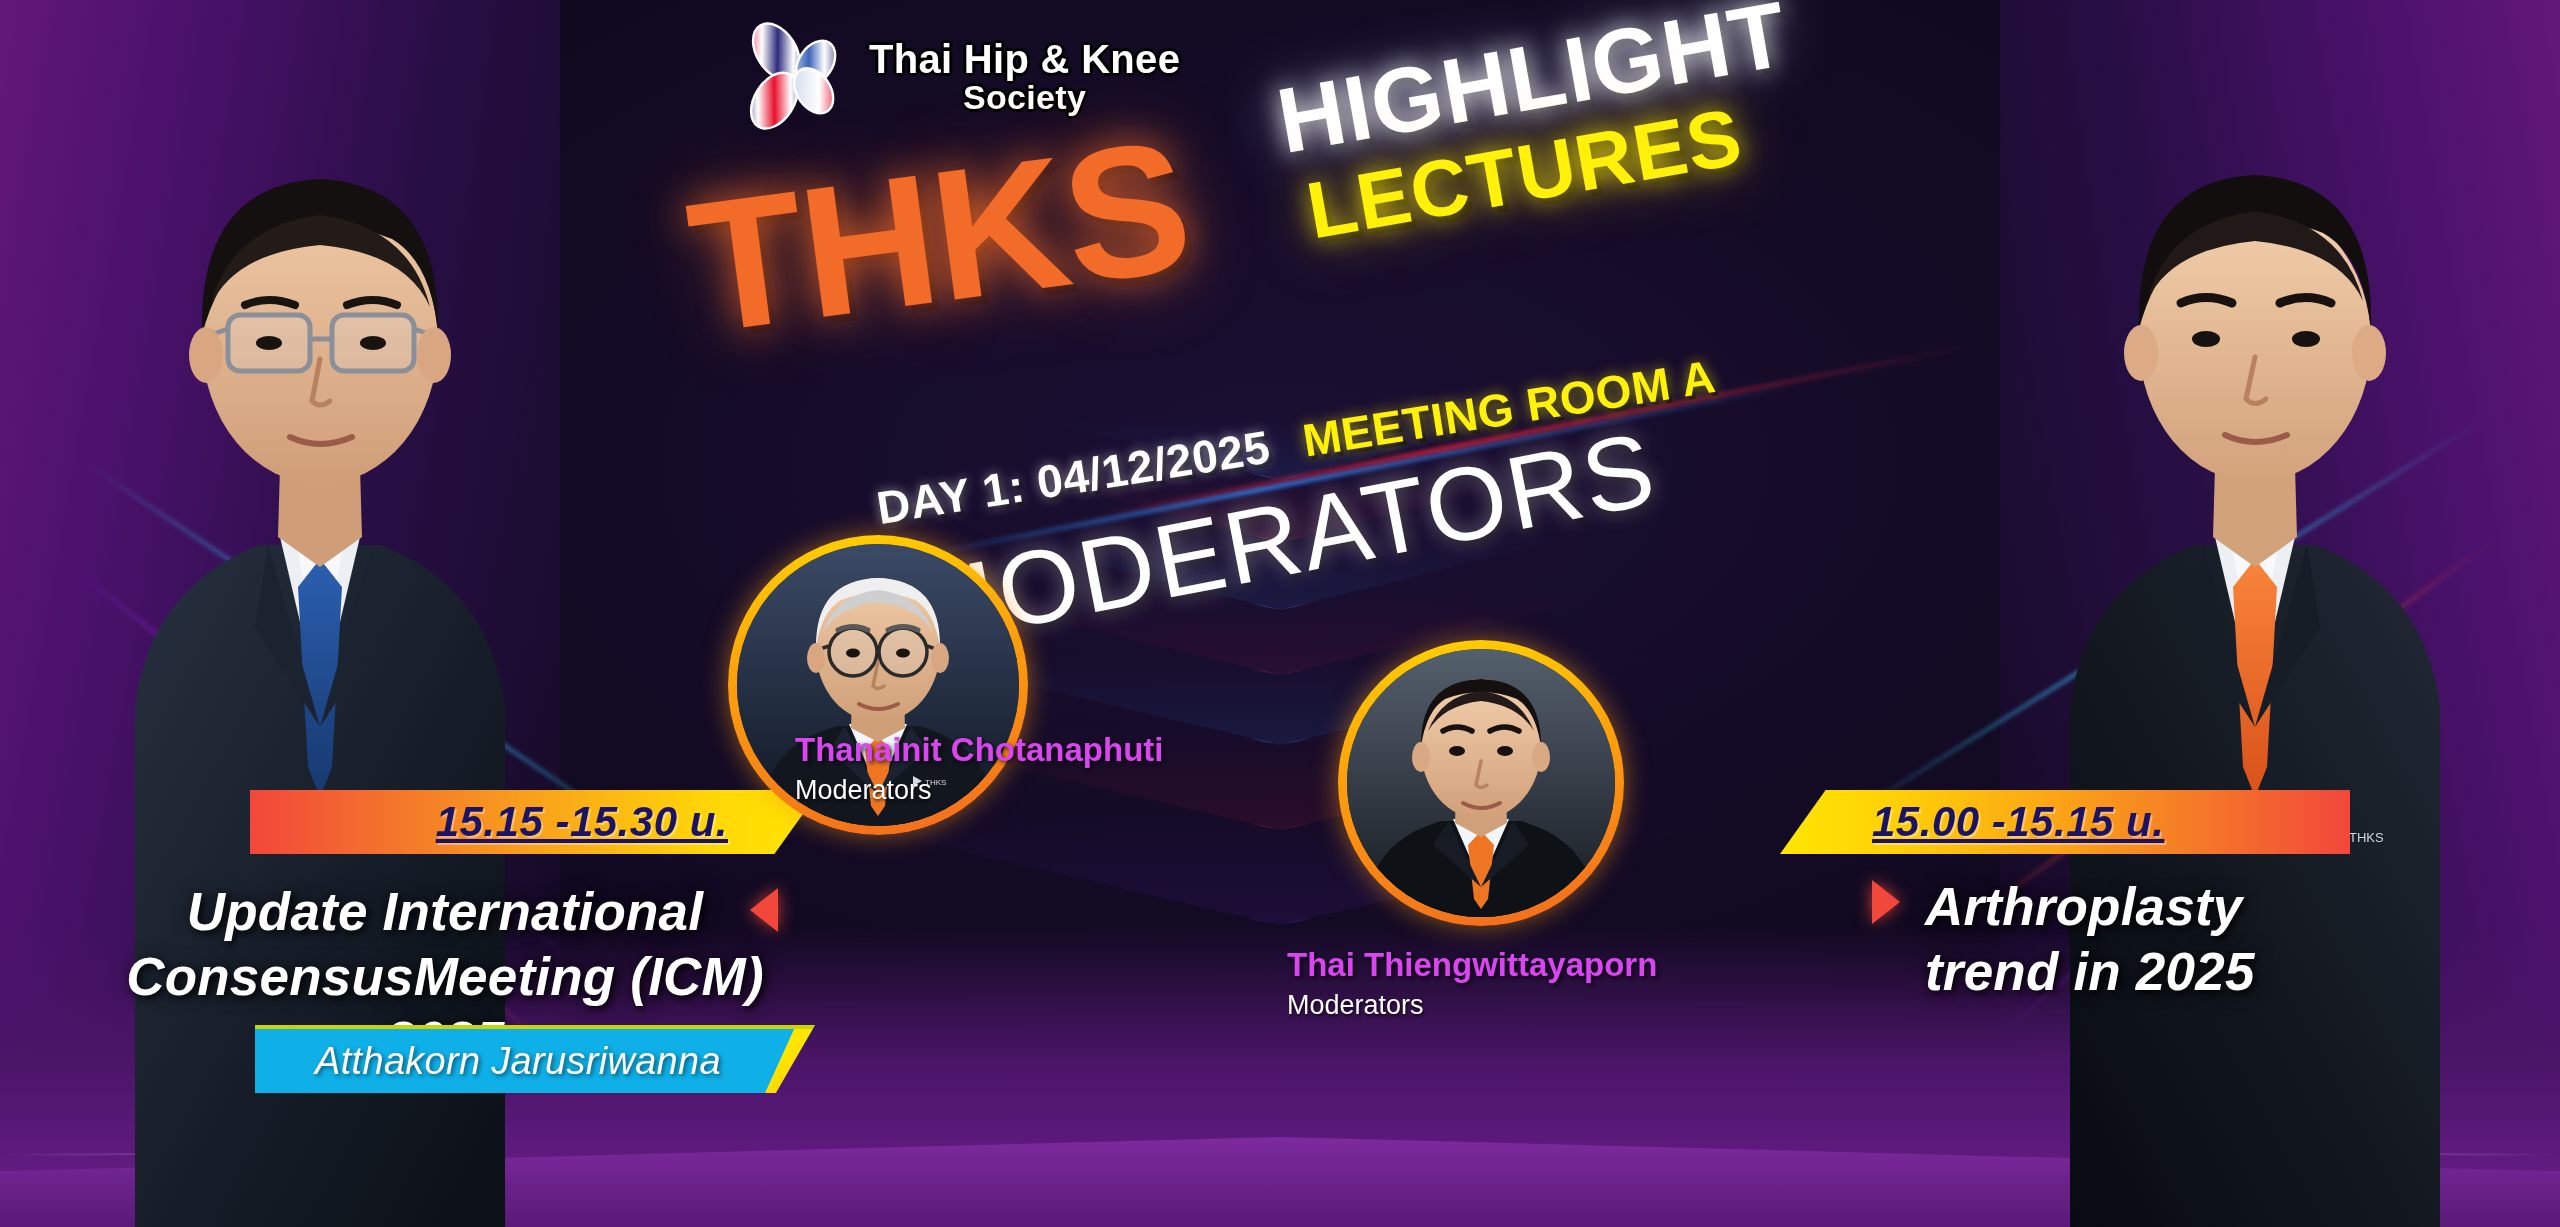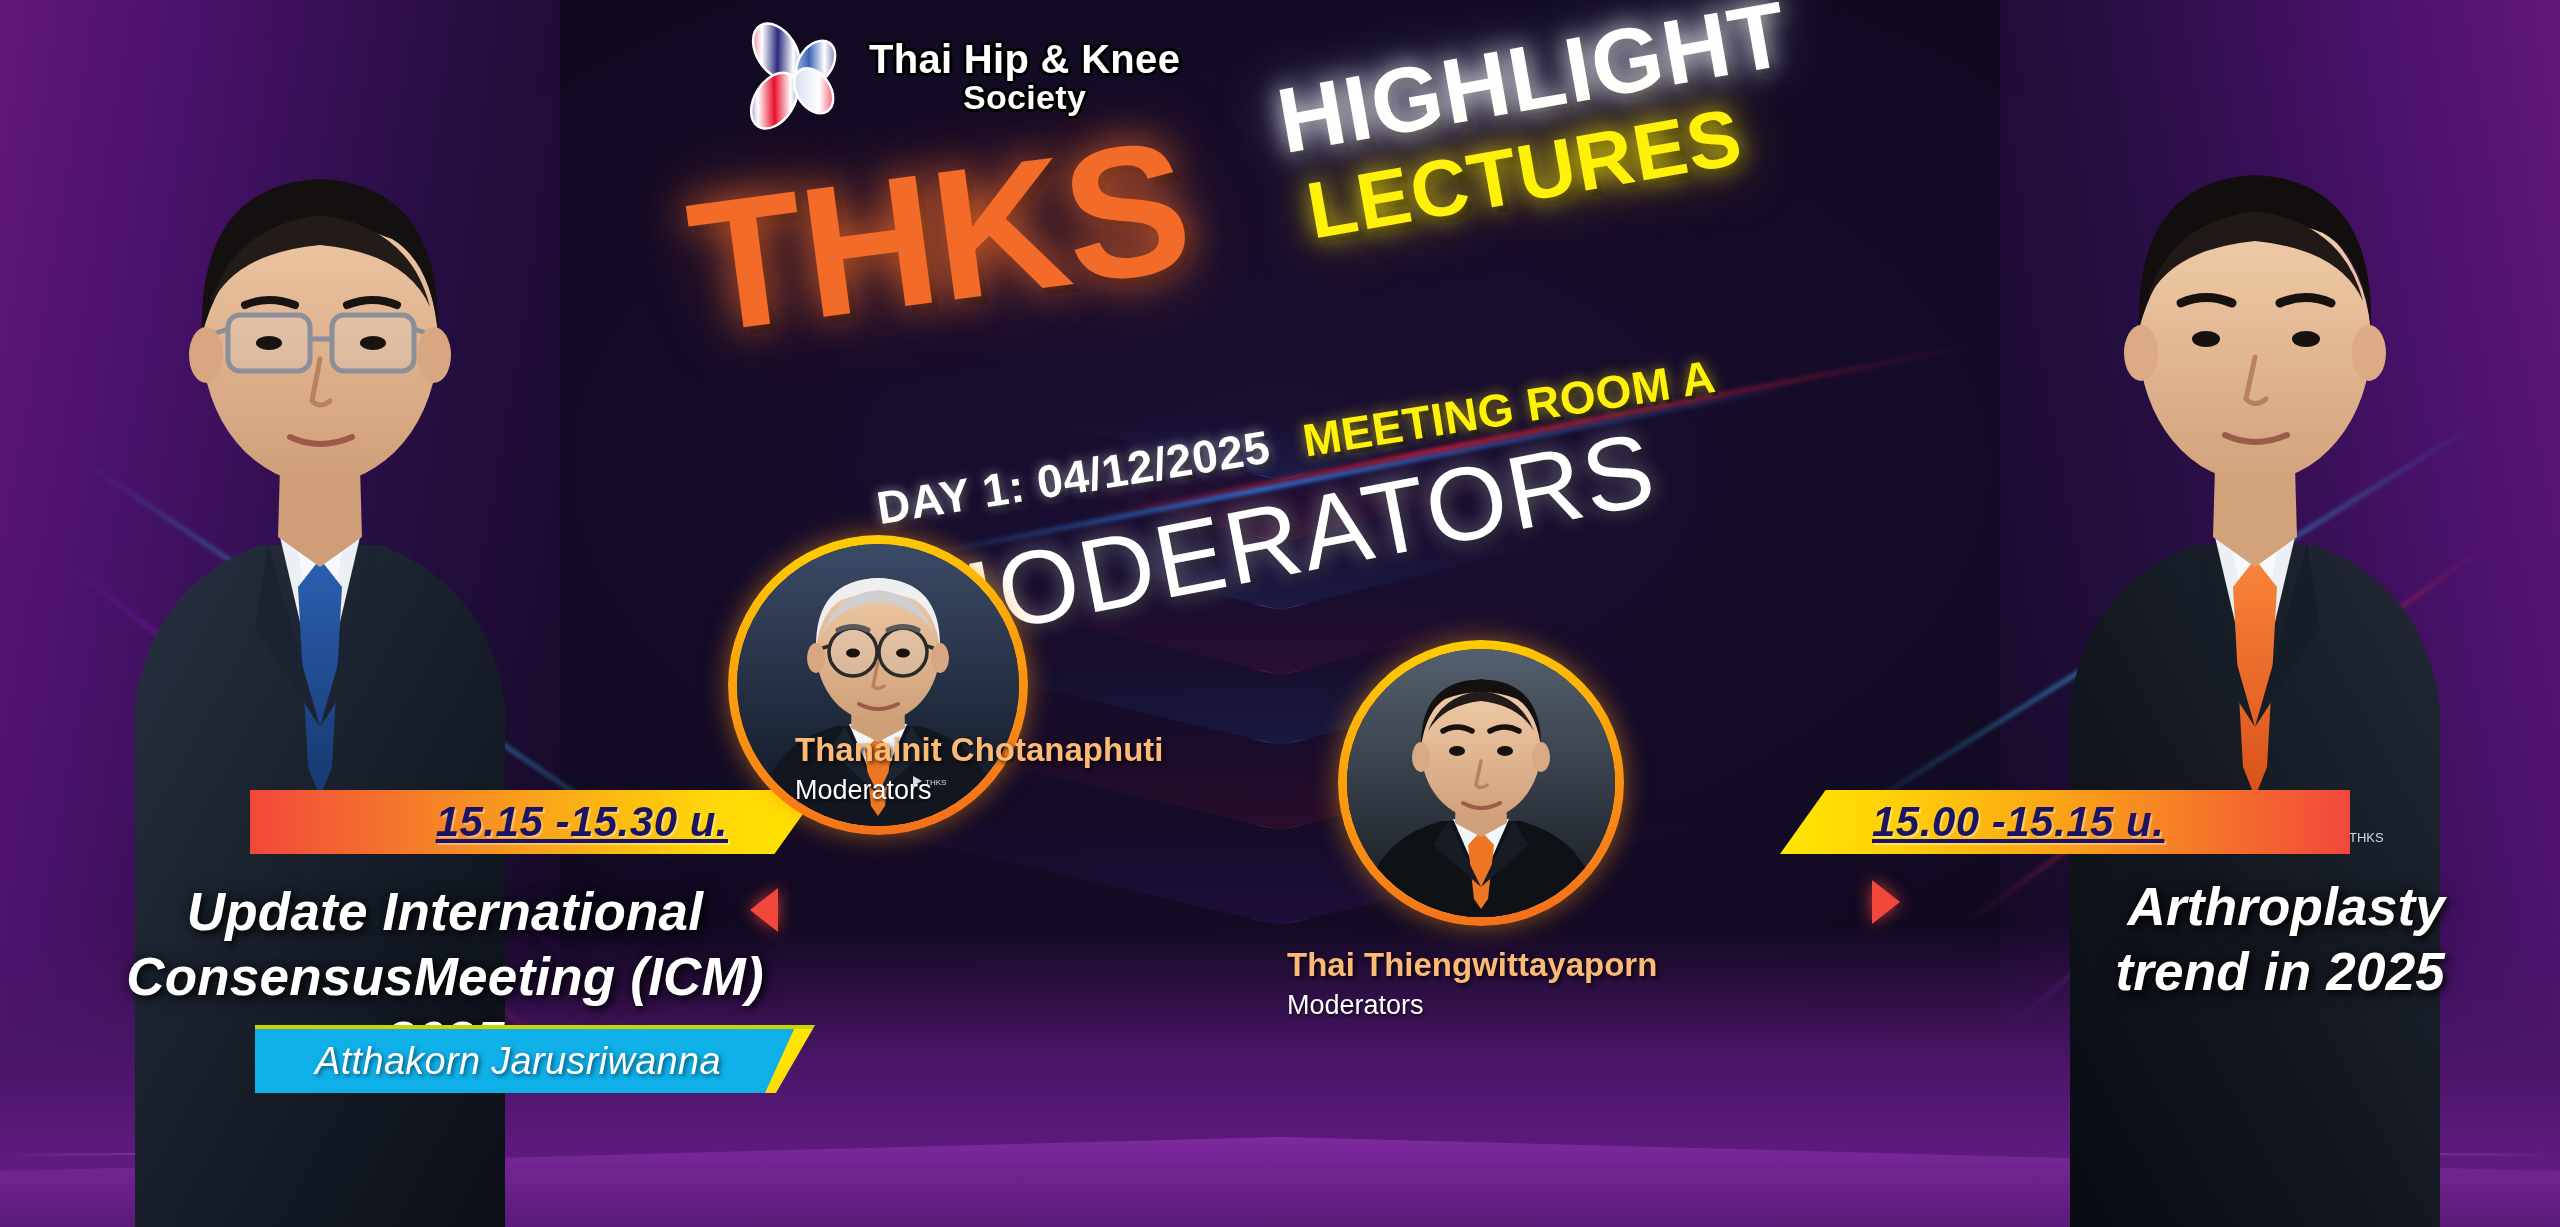--- a/index.html
+++ b/index.html
@@ -144,21 +144,21 @@
     clip-path:polygon(8% 0, 100% 0, 100% 100%, 0 100%);
   }
 
   
   .talk-title {
     position:absolute; color:#fff; font-weight:bold; font-style:italic;
     font-size:53px; line-height:1.22; letter-spacing:.2px;
     text-shadow:3px 3px 6px rgba(0,0,0,.75), 0 0 18px rgba(0,0,0,.6);
   }
   .talk-left  { left:100px; top:880px; width:690px; text-align:center; }
-  .talk-right { right:115px; top:875px; width:520px; text-align:right; }
+  .talk-right { right:115px; top:875px; width:520px; text-align:left; }
 
   .arrow-l {
     position:absolute; left:750px; top:888px;
     width:0; height:0; border-top:22px solid transparent; border-bottom:22px solid transparent;
     border-right:28px solid #F2473B;
     filter:drop-shadow(0 0 8px rgba(242,71,59,.8));
   }
   .arrow-r {
     position:absolute; right:660px; top:880px;
     width:0; height:0; border-top:22px solid transparent; border-bottom:22px solid transparent;
@@ -199,21 +199,21 @@
   .mod-ring {
     border-radius:50%; padding:9px;
     background:linear-gradient(170deg, #FFD400 0%, #FCA00C 42%, #F36A1E 100%);
     box-shadow:0 0 26px rgba(250,150,20,.55);
   }
   .mod-photo {
     border-radius:50%; overflow:hidden; display:block;
     background:linear-gradient(180deg,#2b3550,#101828);
   }
   .mod-name {
-    color:#fdba74; font-weight:bold; font-size:33px; margin-top:16px;
+    color:#d946ef; font-weight:bold; font-size:33px; margin-top:16px;
     text-shadow:2px 2px 4px rgba(0,0,0,.75);
     white-space:nowrap;
   }
   .mod-role { color:#ffffff; font-size:27px; margin-top:6px; text-shadow:1px 2px 3px rgba(0,0,0,.7); }
 
   .mod-1 { left:728px; top:535px; }
   .mod-1 .mod-ring, .mod-1 .mod-photo { width:228px; height:228px; }
   .mod-1 .mod-photo { width:210px; height:210px; }
 
   .mod-2 { left:1022px; top:478px; }

